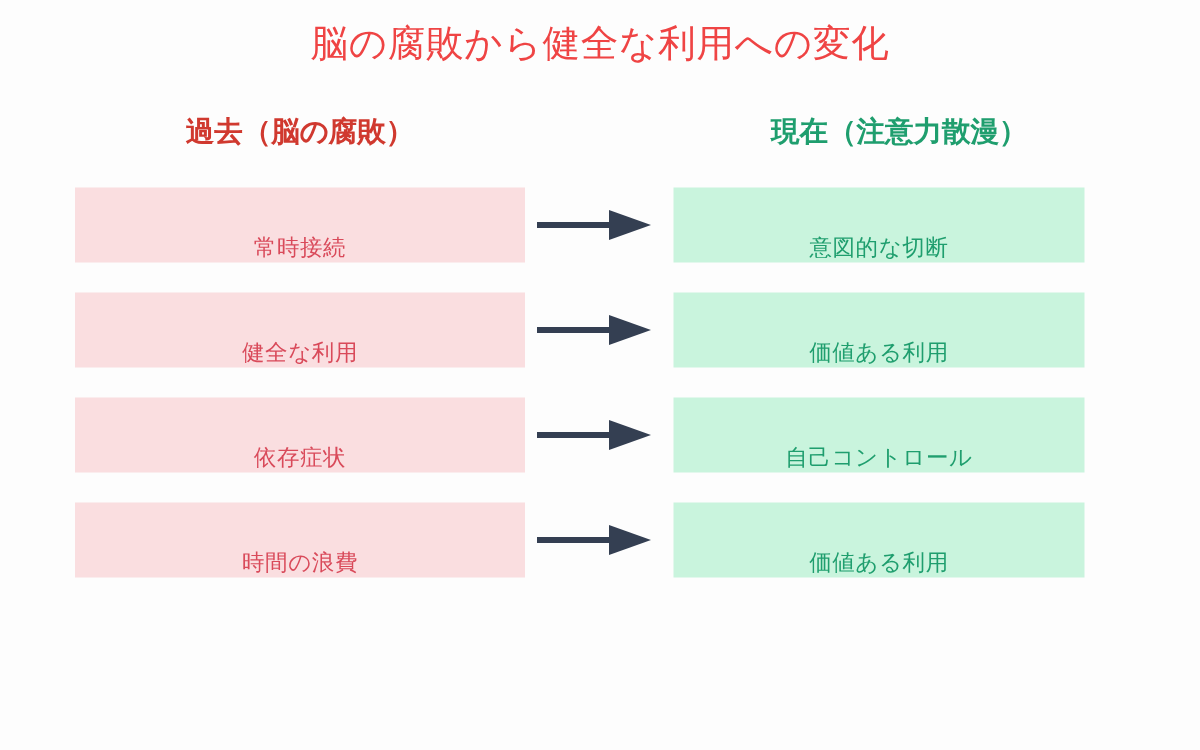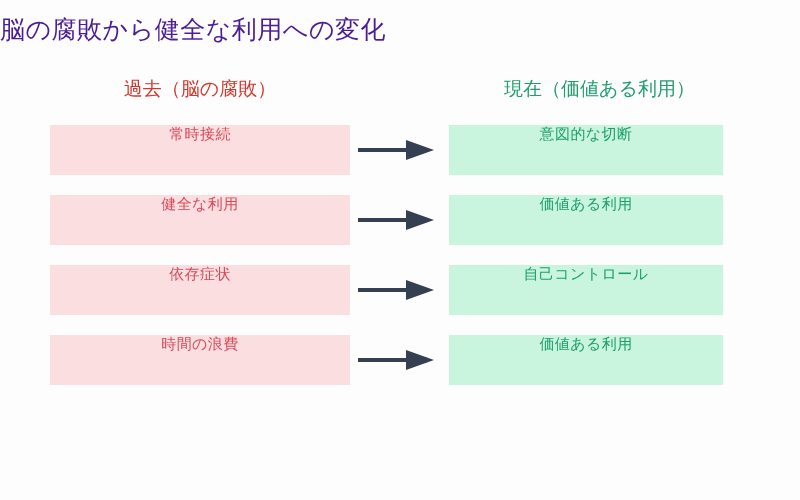--- a/index.html
+++ b/index.html
@@ -19,36 +19,37 @@
     height: 500px;
     background: #fdfdfd;
   }
 
   
   .title {
     position: absolute;
     top: 12px;
     left: 0;
     width: 800px;
-    text-align: left;
+    text-align: center;
     font-size: 25px;
     line-height: 34px;
-    color: #4c1d95;
+    color: #ef4444;
     letter-spacing: 0.5px;
     white-space: nowrap;
   }
 
   
   .col-head {
     position: absolute;
     top: 76px;
     font-size: 19px;
     line-height: 26px;
     text-align: center;
     white-space: nowrap;
+    font-weight: bold;
   }
   .col-head.left {
     left: 50px;
     width: 300px;
     color: #d0392f;
   }
   .col-head.right {
     left: 449px;
     width: 301px;
     color: #1f9e6e;
@@ -64,21 +65,21 @@
   .row.r0 { top: 125px; }
   .row.r1 { top: 195px; }
   .row.r2 { top: 265px; }
   .row.r3 { top: 335px; }
 
   .box {
     position: absolute;
     top: 0;
     height: 50px;
     display: flex;
-    align-items: flex-start;
+    align-items: flex-end;
     justify-content: center;
     font-size: 15px;
     letter-spacing: 0.4px;
     white-space: nowrap;
     box-sizing: border-box;
   }
   .box.past {
     left: 50px;
     width: 300px;
     background: #fadee0;
@@ -103,21 +104,21 @@
 </style>
 </head>
 <body>
 
 <div class="canvas">
 
   <div class="title">脳の腐敗から健全な利用への変化</div>
 
   <div class="col-head left">過去（脳の腐敗）</div>
 
-  <div class="col-head right">現在（価値ある利用）</div>
+  <div class="col-head right">現在（注意力散漫）</div>
 
   <div class="row r0">
     <div class="box past">
       <span>常時接続</span>
     </div>
     <div class="arrow">
       <svg width="76" height="24" viewBox="0 0 76 24" xmlns="http://www.w3.org/2000/svg">
         <line x1="0" y1="12" x2="52" y2="12" stroke="#343f52" stroke-width="4"></line>
         <polygon points="48,2 76,12 48,22" fill="#343f52"></polygon>
       </svg>

